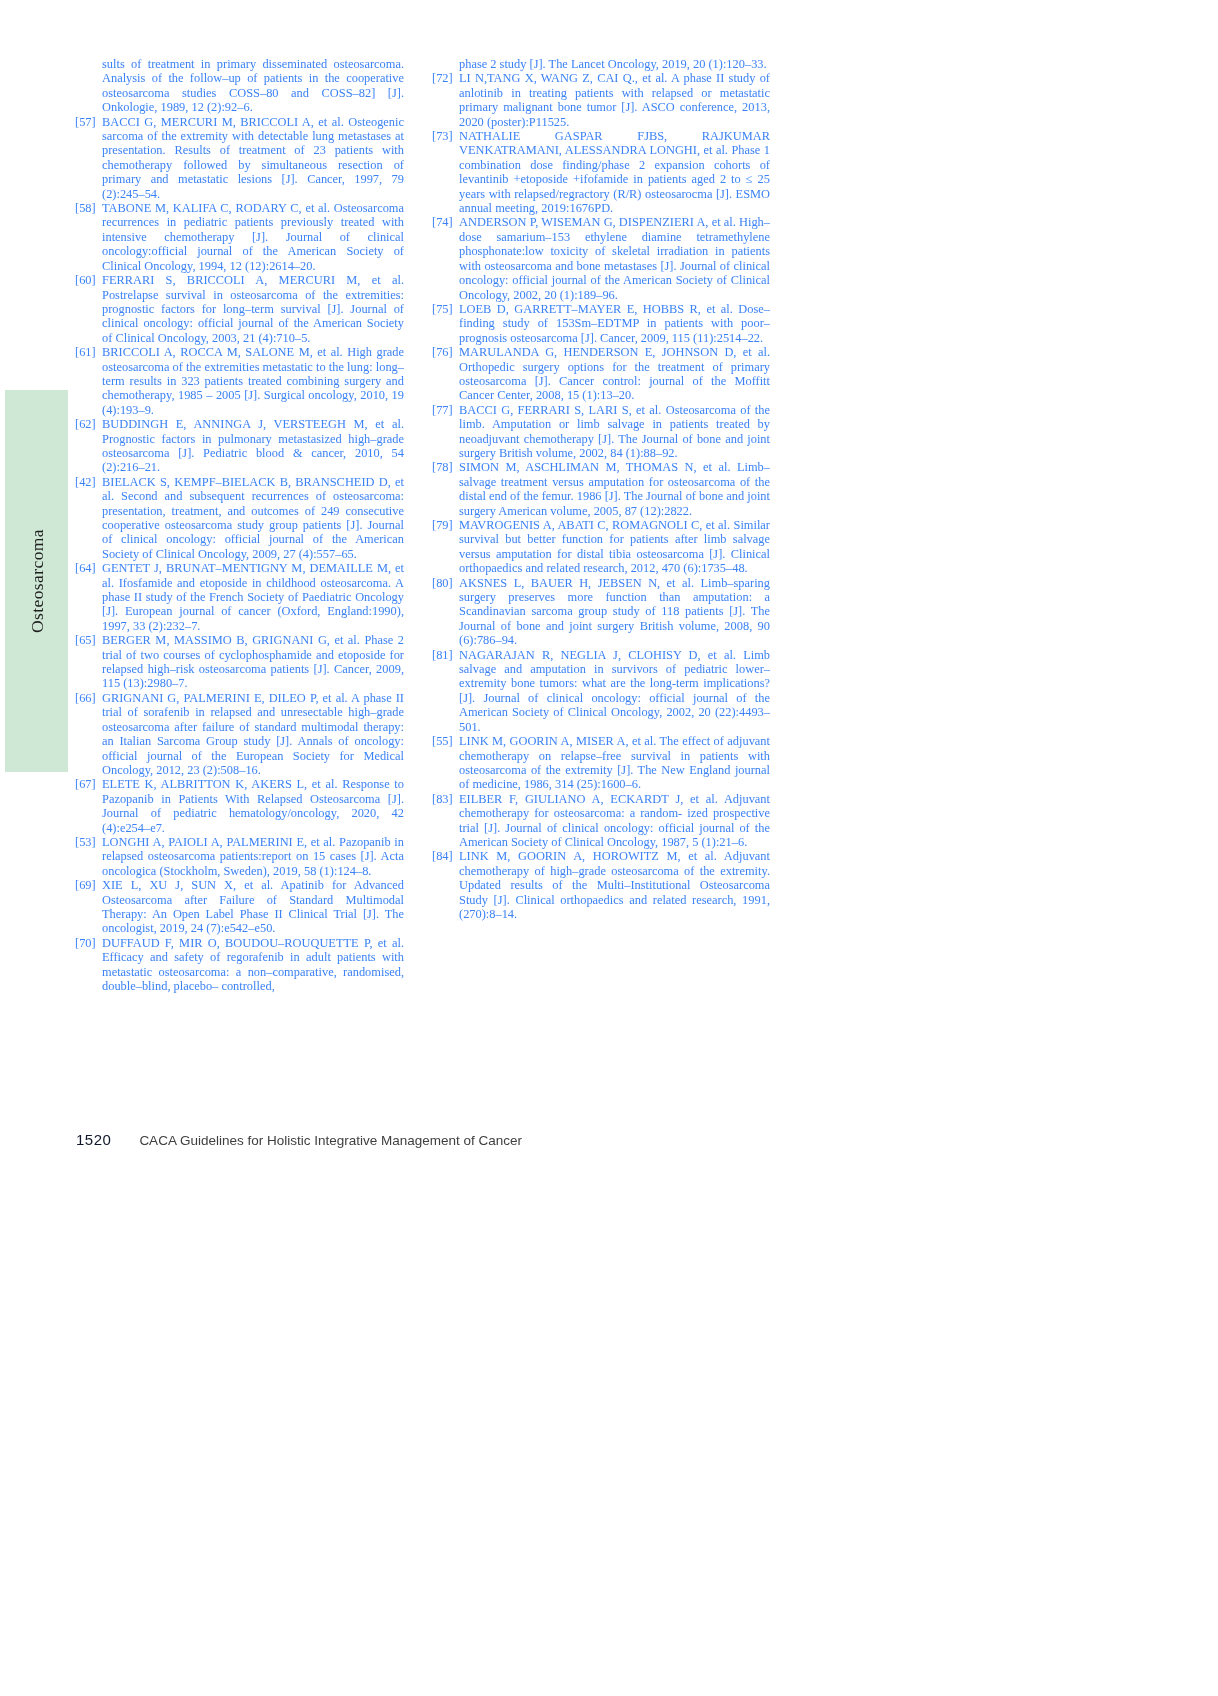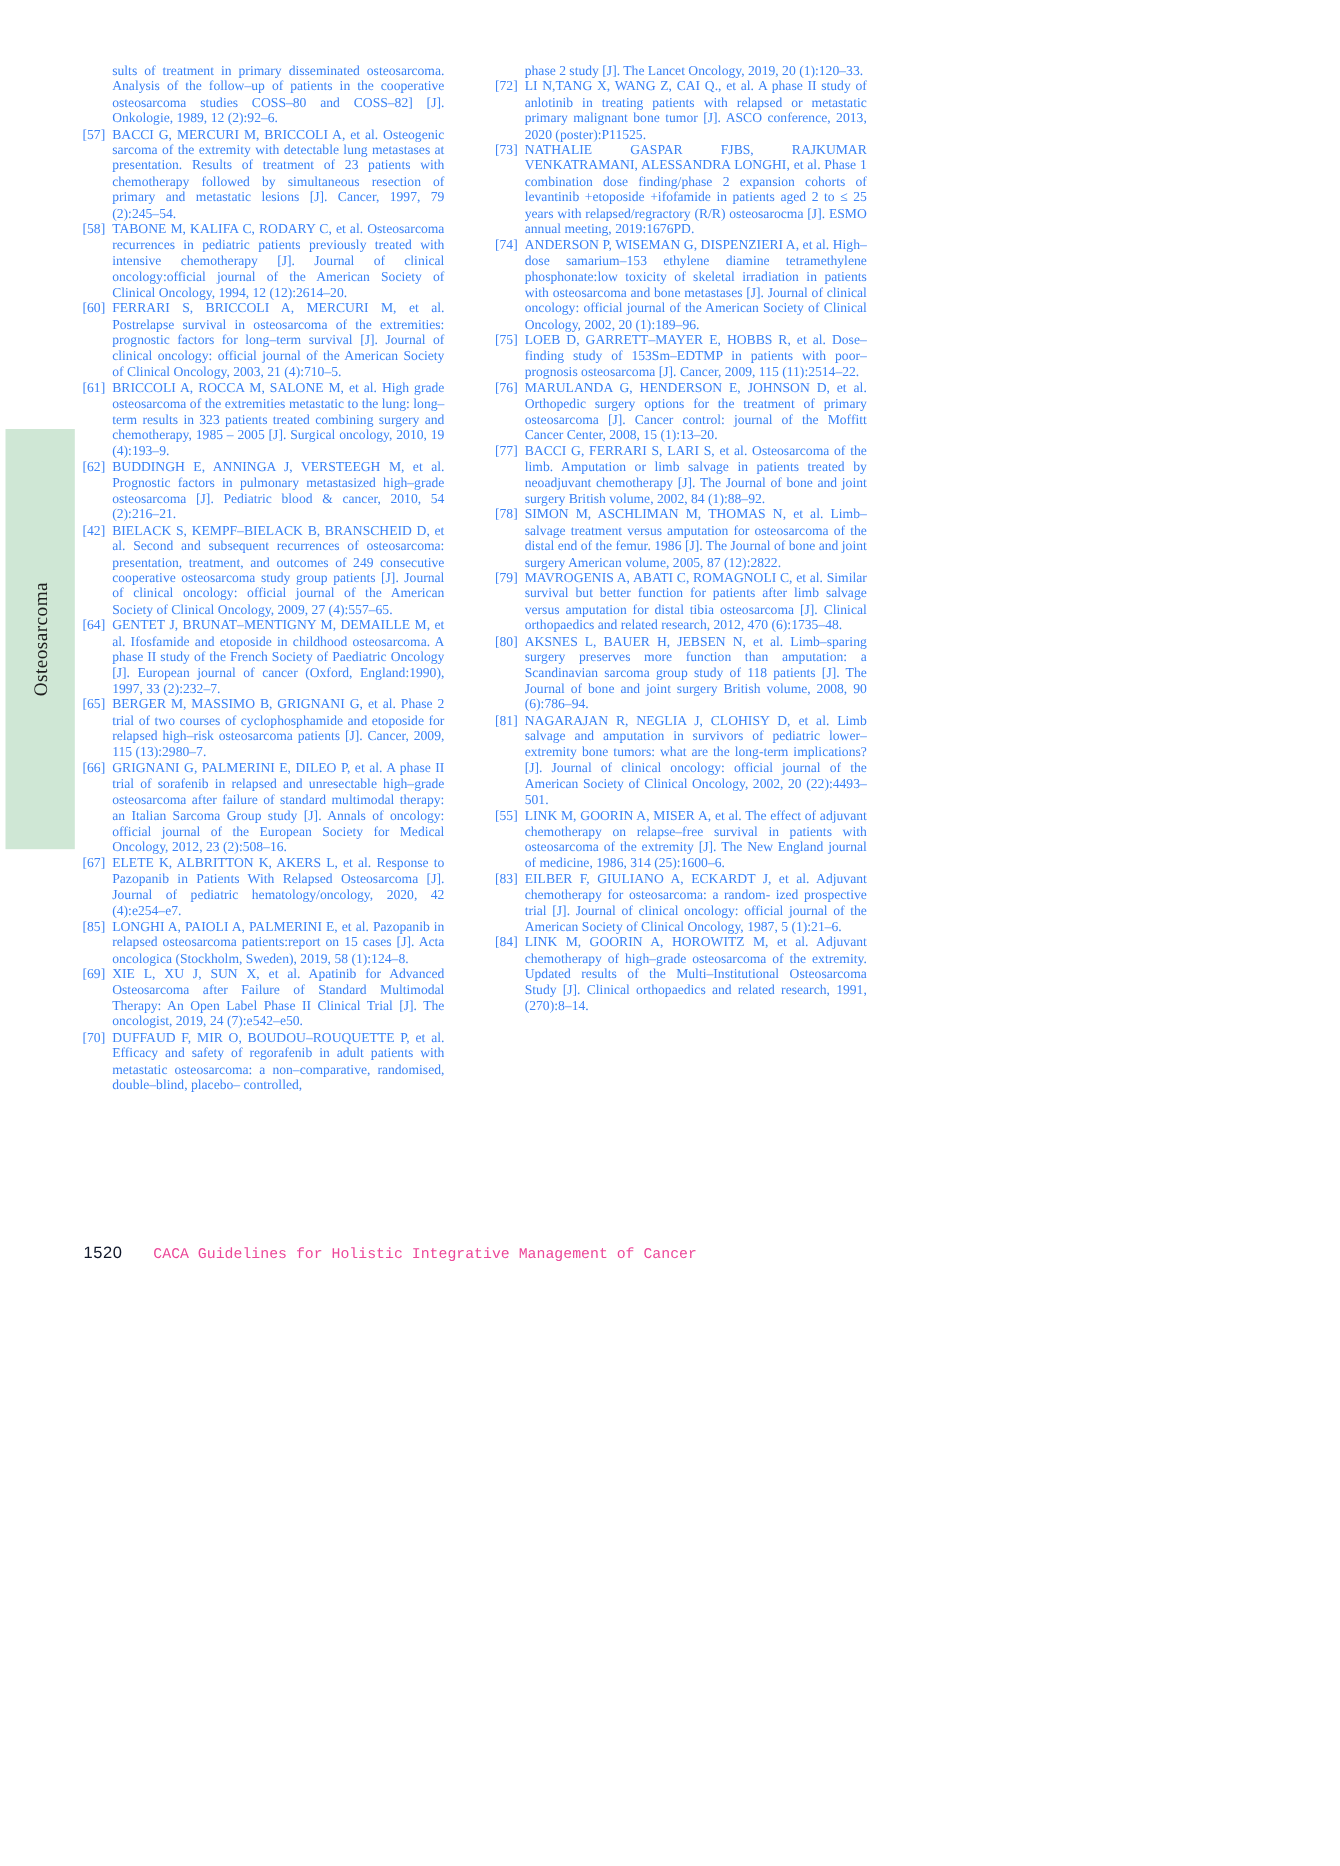--- a/index.html
+++ b/index.html
@@ -27,21 +27,21 @@
   }
   .col {
     position:absolute;
     top:57px;
     text-align:justify;
     font-size:12.4px;
     line-height:14.4px;
     color:#3b82f6;
   }
   .col-left  { left:75px;  width:329px; }
-  .col-right { left:450px; width:338px; }
+  .col-right { left:432px; width:338px; }
   .ref {
     margin:0;
     position:relative;
     padding-left:27px;
   }
   .ref-num {
     position:absolute;
     left:0; top:0;
   }
   .footer {
@@ -51,23 +51,23 @@
     align-items:baseline;
     gap:28px;
   }
   .page-number {
     font-family:"Liberation Sans", sans-serif;
     font-size:15px;
     color:#0f172a;
     letter-spacing:0.5px;
   }
   .footer-title {
-    font-family:Liberation Mono, monospace;
+    font-family:Liberation Sans, sans-serif;
     font-size:13.5px;
-    color:#ec4899;
+    color:#404040;
   }
 </style>
 </head>
 <body>
 
 <div class="page">
 
   <div class="sidebar-band" style="background: rgb(207, 231, 213);">
     <span class="sidebar-label">Osteosarcoma</span>
   </div>
@@ -124,21 +124,21 @@
         <span class="ref-num">[66]</span>
         <span class="ref-text">GRIGNANI G, PALMERINI E, DILEO P, et al. A phase II trial of sorafenib in relapsed and unresectable high–grade osteosarcoma after failure of standard multimodal therapy: an Italian Sarcoma Group study [J]. Annals of oncology: official journal of the European Society for Medical Oncology, 2012, 23 (2):508–16.</span>
       </p>
 
       <p class="ref">
         <span class="ref-num">[67]</span>
         <span class="ref-text">ELETE K, ALBRITTON K, AKERS L, et al. Response to Pazopanib in Patients With Relapsed Osteosarcoma [J]. Journal of pediatric hematology/oncology, 2020, 42 (4):e254–e7.</span>
       </p>
 
       <p class="ref">
-        <span class="ref-num">[85]</span>
+        <span class="ref-num">[53]</span>
         <span class="ref-text">LONGHI A, PAIOLI A, PALMERINI E, et al. Pazopanib in relapsed osteosarcoma patients:report on 15 cases [J]. Acta oncologica (Stockholm, Sweden), 2019, 58 (1):124–8.</span>
       </p>
 
       <p class="ref">
         <span class="ref-num">[69]</span>
         <span class="ref-text">XIE L, XU J, SUN X, et al. Apatinib for Advanced Osteosarcoma after Failure of Standard Multimodal Therapy: An Open Label Phase II Clinical Trial [J]. The oncologist, 2019, 24 (7):e542–e50.</span>
       </p>
 
       <p class="ref">
         <span class="ref-num">[70]</span>

